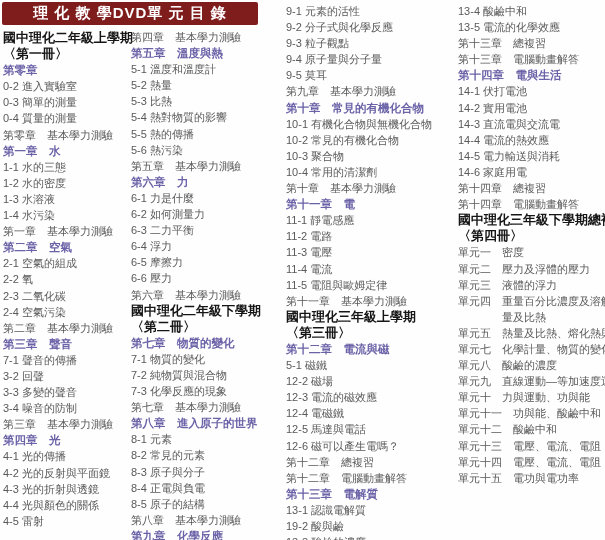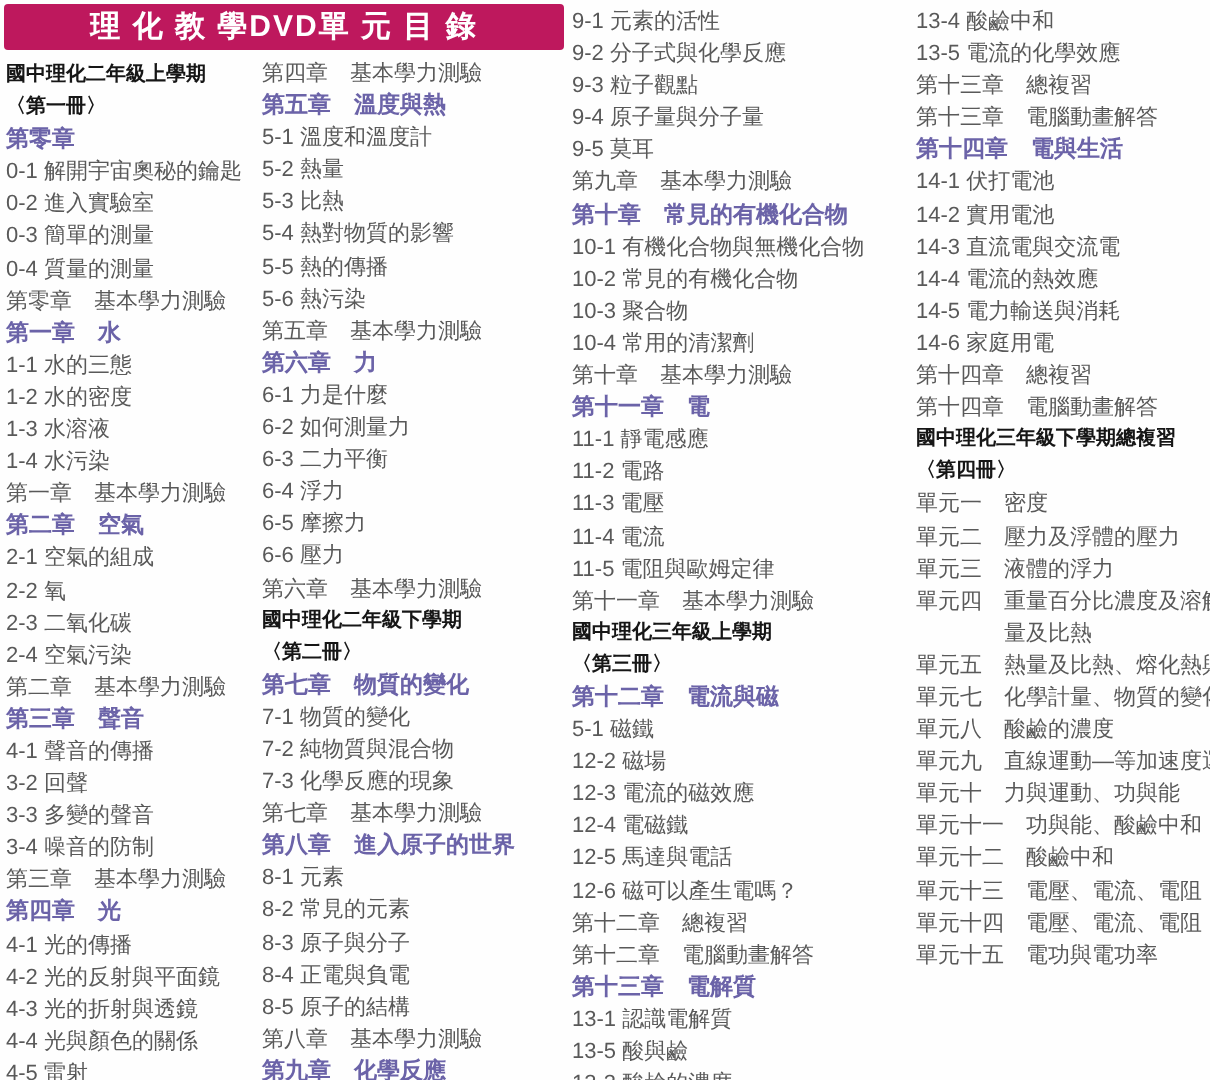--- a/index.html
+++ b/index.html
@@ -8,22 +8,22 @@
     background: #ffffff;
     font-family: "Liberation Sans", "DejaVu Sans", sans-serif;
     position: relative;
     overflow: hidden;
   }
   .page { position: absolute; inset: 0; background: #fefefe; }
 
   .title-bar {
     position: absolute;
     left: 2px; top: 2px;
-    width: 280px; height: 23px;
-    background: #be185d;
+    width: 256px; height: 23px;
+    background: #7f1d1d;
     color: #ffffff;
     border-radius: 2px;
     display: flex; align-items: center; justify-content: center;
     font-weight: bold;
     font-size: 15px;
     letter-spacing: 1px;
     white-space: nowrap;
   }
 
   .col { position: absolute; }
@@ -35,58 +35,57 @@
   .line {
     height: 16.1px;
     line-height: 16.1px;
     font-size: 11px;
     color: #595959;
     white-space: nowrap;
   }
   .line.bold {
     color: #161616;
     font-weight: bold;
-    font-size: 10px;
+    font-size: 13px;
   }
   .line.head {
     color: #6b63a8;
     font-weight: bold;
     font-size: 11.5px;
   }
   .line.indent { padding-left: 44px; }
 </style>
 </head>
 <body>
 
 <div class="page">
   <div class="title-bar">理 化 教 學DVD單 元 目 錄</div>
 
   <div class="col col-1">
       <div class="line bold">國中理化二年級上學期</div>
       <div class="line bold">〈第一冊〉</div>
       <div class="line head">第零章</div>
-      <div class="line">0-1 解開宇宙奧秘的鑰匙</div>
       <div class="line">0-2 進入實驗室</div>
       <div class="line">0-3 簡單的測量</div>
       <div class="line">0-4 質量的測量</div>
       <div class="line">第零章　基本學力測驗</div>
       <div class="line head">第一章　水</div>
       <div class="line">1-1 水的三態</div>
       <div class="line">1-2 水的密度</div>
       <div class="line">1-3 水溶液</div>
       <div class="line">1-4 水污染</div>
       <div class="line">第一章　基本學力測驗</div>
       <div class="line head">第二章　空氣</div>
       <div class="line">2-1 空氣的組成</div>
       <div class="line">2-2 氧</div>
       <div class="line">2-3 二氧化碳</div>
       <div class="line">2-4 空氣污染</div>
       <div class="line">第二章　基本學力測驗</div>
       <div class="line head">第三章　聲音</div>
-      <div class="line">4-1 聲音的傳播</div>
+      <div class="line">7-1 聲音的傳播</div>
       <div class="line">3-2 回聲</div>
       <div class="line">3-3 多變的聲音</div>
       <div class="line">3-4 噪音的防制</div>
       <div class="line">第三章　基本學力測驗</div>
       <div class="line head">第四章　光</div>
       <div class="line">4-1 光的傳播</div>
       <div class="line">4-2 光的反射與平面鏡</div>
       <div class="line">4-3 光的折射與透鏡</div>
       <div class="line">4-4 光與顏色的關係</div>
       <div class="line">4-5 雷射</div>
@@ -151,21 +150,21 @@
       <div class="line">5-1 磁鐵</div>
       <div class="line">12-2 磁場</div>
       <div class="line">12-3 電流的磁效應</div>
       <div class="line">12-4 電磁鐵</div>
       <div class="line">12-5 馬達與電話</div>
       <div class="line">12-6 磁可以產生電嗎？</div>
       <div class="line">第十二章　總複習</div>
       <div class="line">第十二章　電腦動畫解答</div>
       <div class="line head">第十三章　電解質</div>
       <div class="line">13-1 認識電解質</div>
-      <div class="line">13-5 酸與鹼</div>
+      <div class="line">19-2 酸與鹼</div>
       <div class="line">13-3 酸鹼的濃度</div>
     </div>
   <div class="col col-4">
       <div class="line">13-4 酸鹼中和</div>
       <div class="line">13-5 電流的化學效應</div>
       <div class="line">第十三章　總複習</div>
       <div class="line">第十三章　電腦動畫解答</div>
       <div class="line head">第十四章　電與生活</div>
       <div class="line">14-1 伏打電池</div>
       <div class="line">14-2 實用電池</div>

